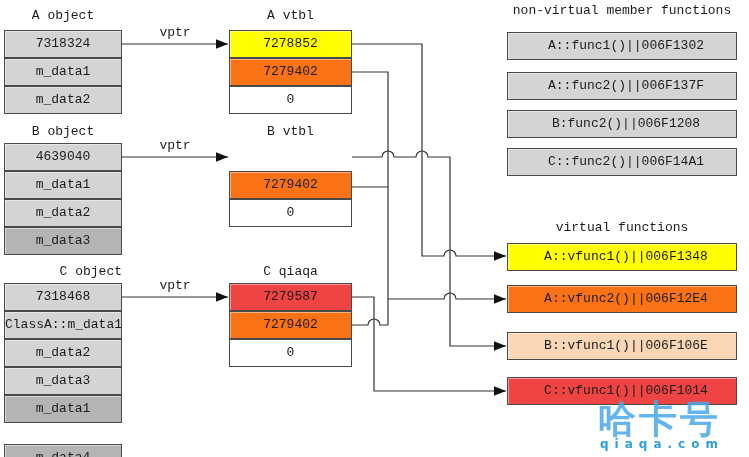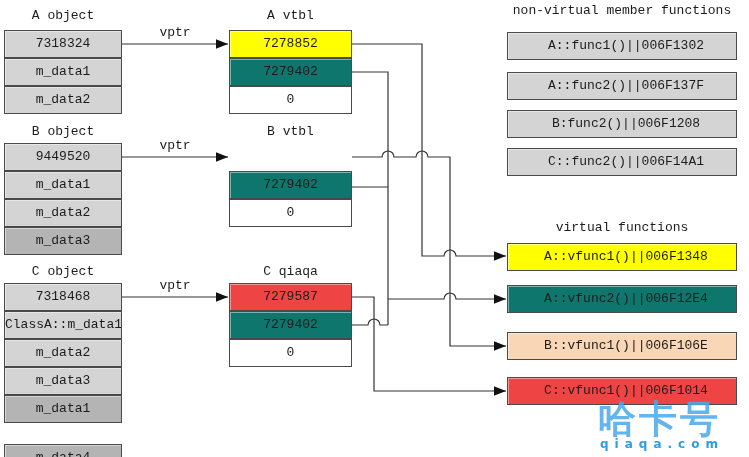--- a/index.html
+++ b/index.html
@@ -28,21 +28,21 @@
     white-space:nowrap;
     overflow:hidden;
     box-shadow:inset 1px 1px 0 rgba(255,255,255,0.45);
   }
   .obj{left:4px;width:118px;}
   .vtb{left:229px;width:123px;}
   .fn{left:507px;width:230px;padding-left:8px;}
   .light{background:#d4d4d4;}
   .dark{background:#b4b4b4;}
   .yellow{background:#ffff00;}
-  .teal{background:#0f766e;}
+  .teal{background:#f97316;}
   .peach{background:#f8d6b6;}
   .amber{background:#ef4444;}
   .white{background:#ffffff;}
   .vptr{
     position:absolute;
     width:60px;
     font:13px/14px "Liberation Mono","DejaVu Sans Mono",monospace;
     color:#1c1c1c;text-align:center;
   }
   #wires{position:absolute;left:0;top:0;pointer-events:none;}
@@ -86,26 +86,26 @@
       <path d="M352,297 H374 V391 H506" marker-end="url(#arr)"></path>
     </g>
   </svg>
 
   <div class="title" style="left:4px;top:8px;width:118px;">A object</div>
   <div class="cell obj light" style="top:30px;">7318324</div>
   <div class="cell obj light" style="top:58px;">m_data1</div>
   <div class="cell obj light" style="top:86px;">m_data2</div>
 
   <div class="title" style="left:4px;top:124px;width:118px;">B object</div>
-  <div class="cell obj light" style="top:143px;">9449520</div>
+  <div class="cell obj light" style="top:143px;">4639040</div>
   <div class="cell obj light" style="top:171px;">m_data1</div>
   <div class="cell obj light" style="top:199px;">m_data2</div>
   <div class="cell obj dark" style="top:227px;">m_data3</div>
 
-  <div class="title" style="left:4px;top:264px;width:118px;">C object</div>
+  <div class="title" style="left:4px;top:264px;width:118px;text-align:right;">C object</div>
   <div class="cell obj light" style="top:283px;">7318468</div>
   <div class="cell obj light" style="top:311px;">ClassA::m_data1</div>
   <div class="cell obj light" style="top:339px;">m_data2</div>
   <div class="cell obj light" style="top:367px;">m_data3</div>
   <div class="cell obj dark" style="top:395px;">m_data1</div>
   <div class="cell obj dark" style="top:444px;">m_data4</div>
 
   <div class="vptr" style="left:145px;top:26px;">vptr</div>
   <div class="vptr" style="left:145px;top:139px;">vptr</div>
   <div class="vptr" style="left:145px;top:279px;">vptr</div>

